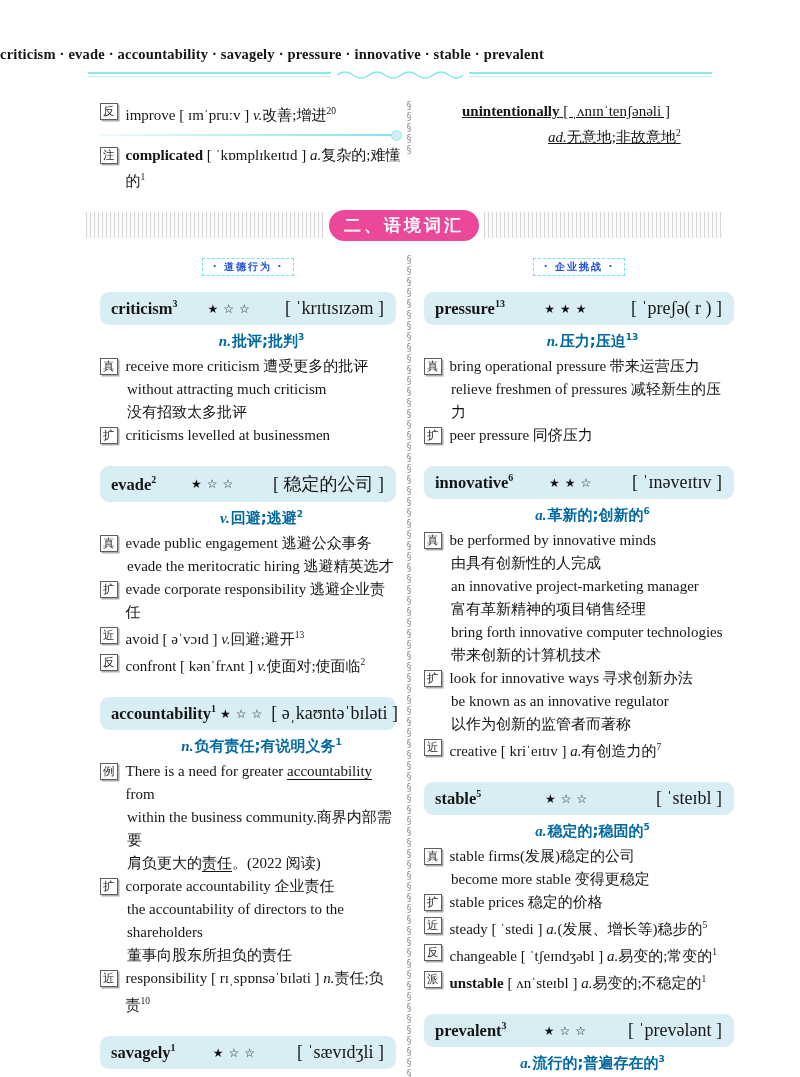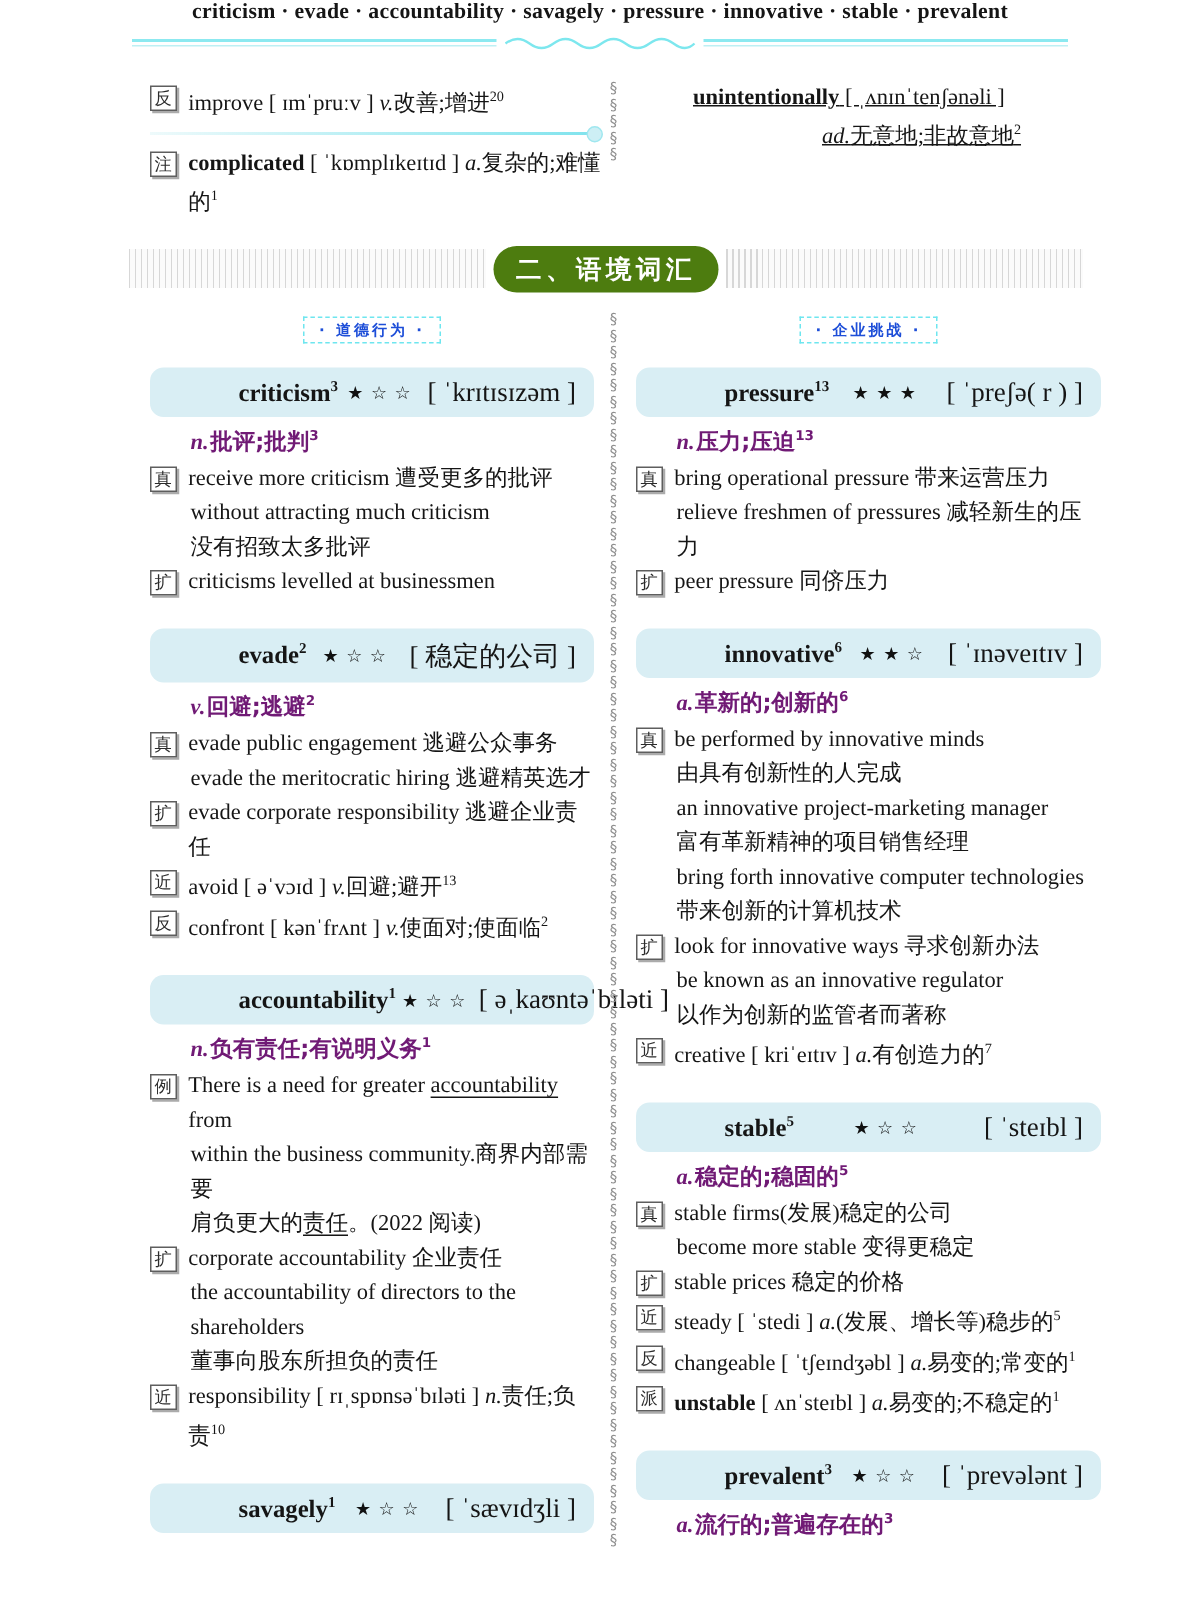--- a/index.html
+++ b/index.html
@@ -1,60 +1,60 @@
 <!DOCTYPE html>
 <html><head>
 <meta charset="utf-8">
 <style>
   * { box-sizing: border-box; }
   html,body { margin:0; padding:0; }
   body {
     width:800px; height:1077px; background:#ffffff; overflow:hidden;
     font-family:"Liberation Serif","DejaVu Serif",serif; color:#151515;
   }
-  .page-header { text-align:center; }
+  .page-header { text-align:left; padding-top:46px; }
   .header-words { font-weight:bold; font-size:14.5px; letter-spacing:.2px; }
   .rule-wrap { position:relative; margin:9px 88px 0; height:8px; }
   .rule-wrap::before { content:''; position:absolute; left:0; right:0; top:0; height:2px; background:#8ce9f0; }
   .rule-wrap::after  { content:''; position:absolute; left:0; right:0; top:4px; height:1px; background:#bdf0f4; }
   .squiggle { position:absolute; left:50%; transform:translateX(-50%); top:-4px; background:#fff; padding:0 4px; z-index:2; }
 
   .top-section { display:flex; padding:20px 70px 0 100px; }
   .top-left { width:302px; }
   .top-line { display:flex; gap:8px; font-size:15px; line-height:22px; align-items:flex-start; }
   .mini-rule { height:2px; margin:8px 4px 8px 0; background:linear-gradient(90deg,#eefafb,#7fe3ed); position:relative; }
   .mini-rule::after { content:''; position:absolute; right:-4px; top:-4px; width:9px; height:9px; border-radius:50%; background:#cdeff5; border:1px solid #9fe7ef; }
   .top-right { flex:1; padding-left:46px; font-size:15px; line-height:23px;text-decoration:underline; }
   .top-right .line2 { padding-left:86px; }
 
   .divider-col { width:14px; display:flex; flex-direction:column; align-items:center; overflow:hidden;
                  color:#8f8f8f; font-size:10px; line-height:11px; font-family:"DejaVu Sans",sans-serif; }
 
   .banner-row { display:flex; align-items:center; margin:18px 78px 0 86px; height:30px; }
   .stripe { flex:1; height:26px; background:repeating-linear-gradient(90deg,#d7d7d7 0 1px,#fbfbfb 1px 4px); }
-  .banner-pill { background:#4d7c0f; color:#fff; font-weight:bold; font-size:17px; letter-spacing:3px;
+  .banner-pill { background:#ec4899; color:#fff; font-weight:bold; font-size:17px; letter-spacing:3px;
                  font-family:"DejaVu Sans",sans-serif; padding:4px 15px; border-radius:17px; margin:0 5px; white-space:nowrap; }
 
   .columns { display:flex; padding:0 66px 0 100px; margin-top:12px; }
   .col-left { width:296px; }
   .divider-main { margin:2px 8px 0 6px; }
   .col-right { flex:1; }
   .cat-row { text-align:center; margin:4px 0 16px; }
   .category { display:inline-block; color:#1d4ed8; border:1.5px dashed #6ee6ef; padding:1px 10px;
               font-size:10px; font-weight:bold; letter-spacing:2px; font-family:"DejaVu Sans",sans-serif; }
 
   .entry { margin-bottom:19px; }
   .band { display:flex; align-items:center; background:#d9eef4; border-radius:9px; padding:6px 12px 6px 11px; margin-bottom:7px; }
-  .wword { font-weight:bold; font-size:16.5px; white-space:nowrap;margin-left:48px; }
+  .wword { font-weight:bold; font-size:16.5px; white-space:nowrap; }
   .wword sup { font-size:10px; font-weight:bold; }
   .stars { flex:1; text-align:center; font-size:12px; letter-spacing:5px; color:#111;
            font-family:"DejaVu Sans",sans-serif; white-space:nowrap; padding:0 4px; }
   .phon { font-size:18px; white-space:nowrap; }
 
-  .defline { color:#701a75; margin:3px 0 4px 27px; font-size:15px; font-weight:bold; font-family:"DejaVu Sans",sans-serif; }
+  .defline { color:#0369a1; margin:3px 0 4px 27px; font-size:15px; font-weight:bold; font-family:"DejaVu Sans",sans-serif;text-align:center; }
   .defline .pos { font-style:italic; font-family:"Liberation Serif",serif; margin-right:1px; }
   .defline sup { font-size:9px; }
 
   .line { display:flex; gap:8px; font-size:15px; line-height:23px; align-items:flex-start; }
   .line.cont { padding-left:27px; }
   .tag { flex:0 0 auto; display:inline-block; border:1px solid #5e5e5e; box-shadow:1.5px 1.5px 0 #ababab;
          font-size:11.5px; line-height:15px; padding:0 2px; margin-top:3px; background:#fff; color:#2b2b2b;
          font-family:"DejaVu Sans",sans-serif; }
   .ltext { flex:1; }
   .sg-u { text-decoration:underline; text-underline-offset:3px; }

